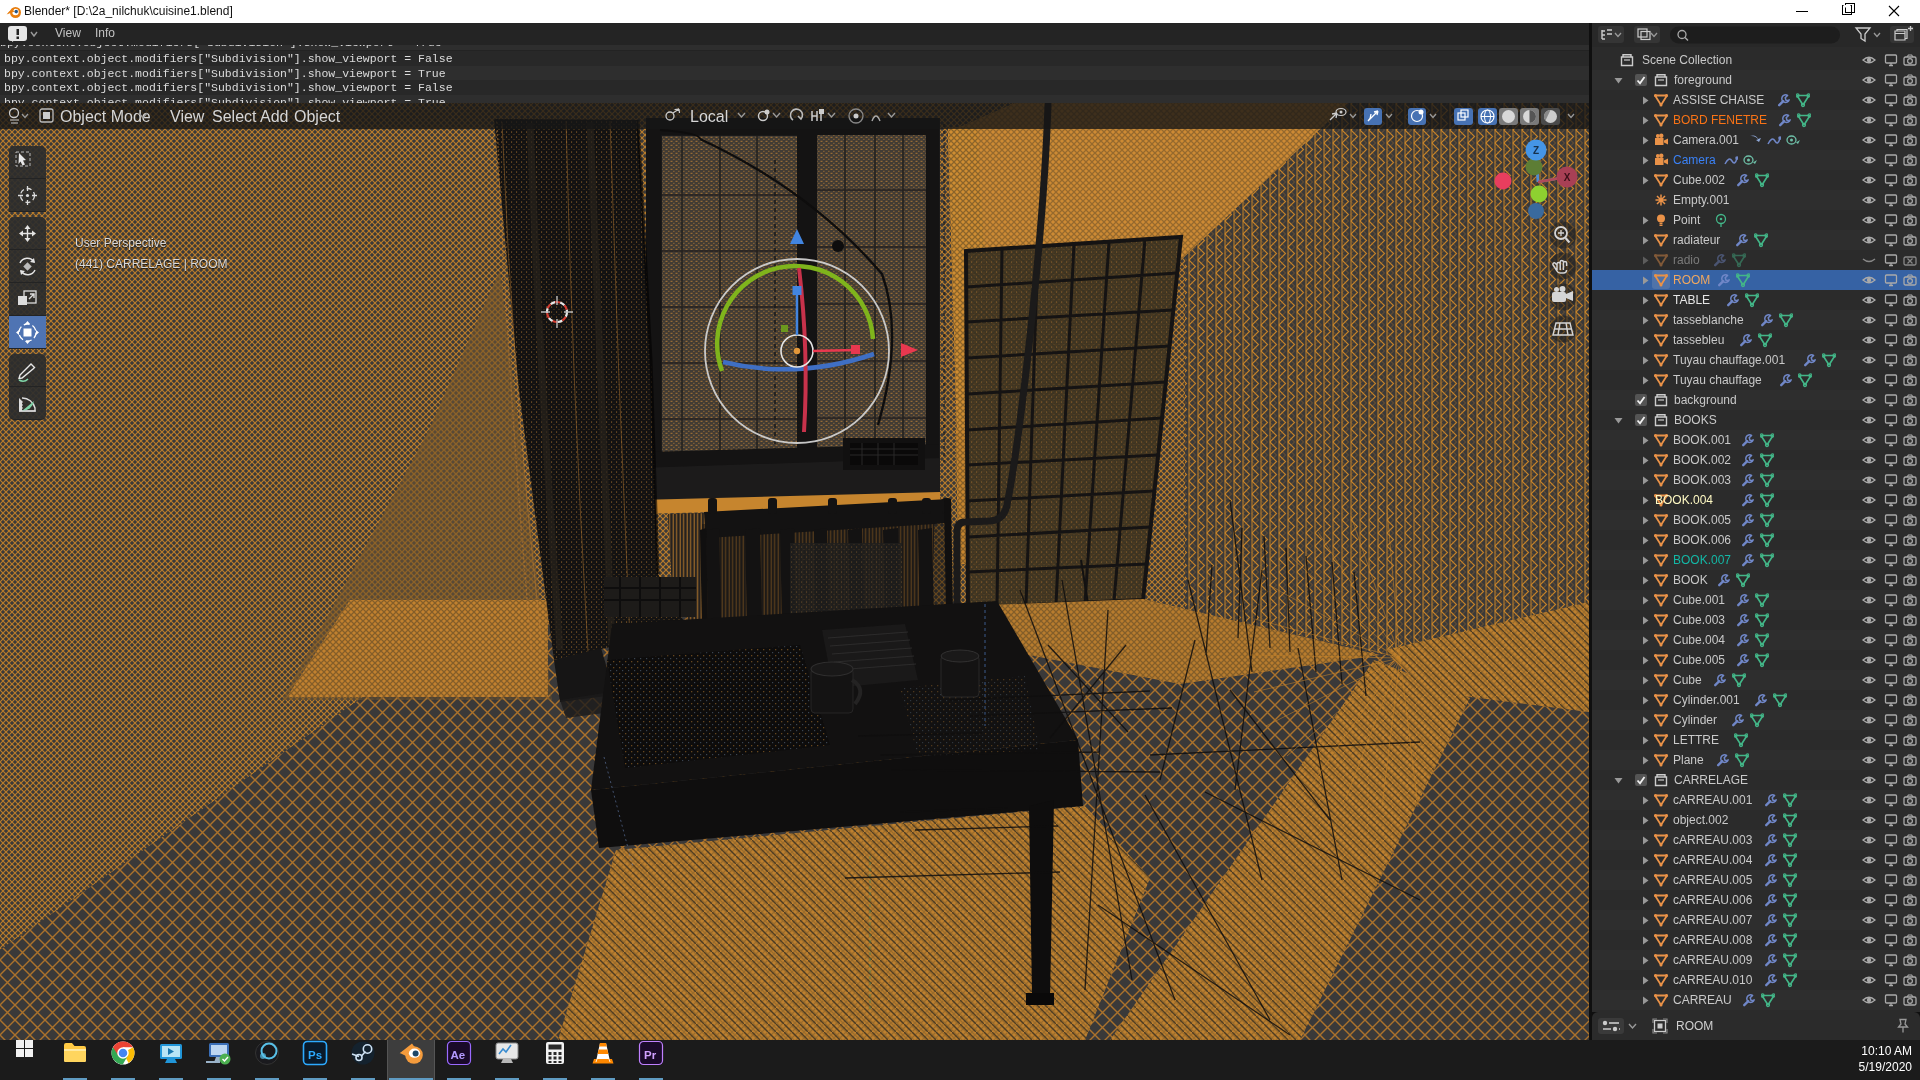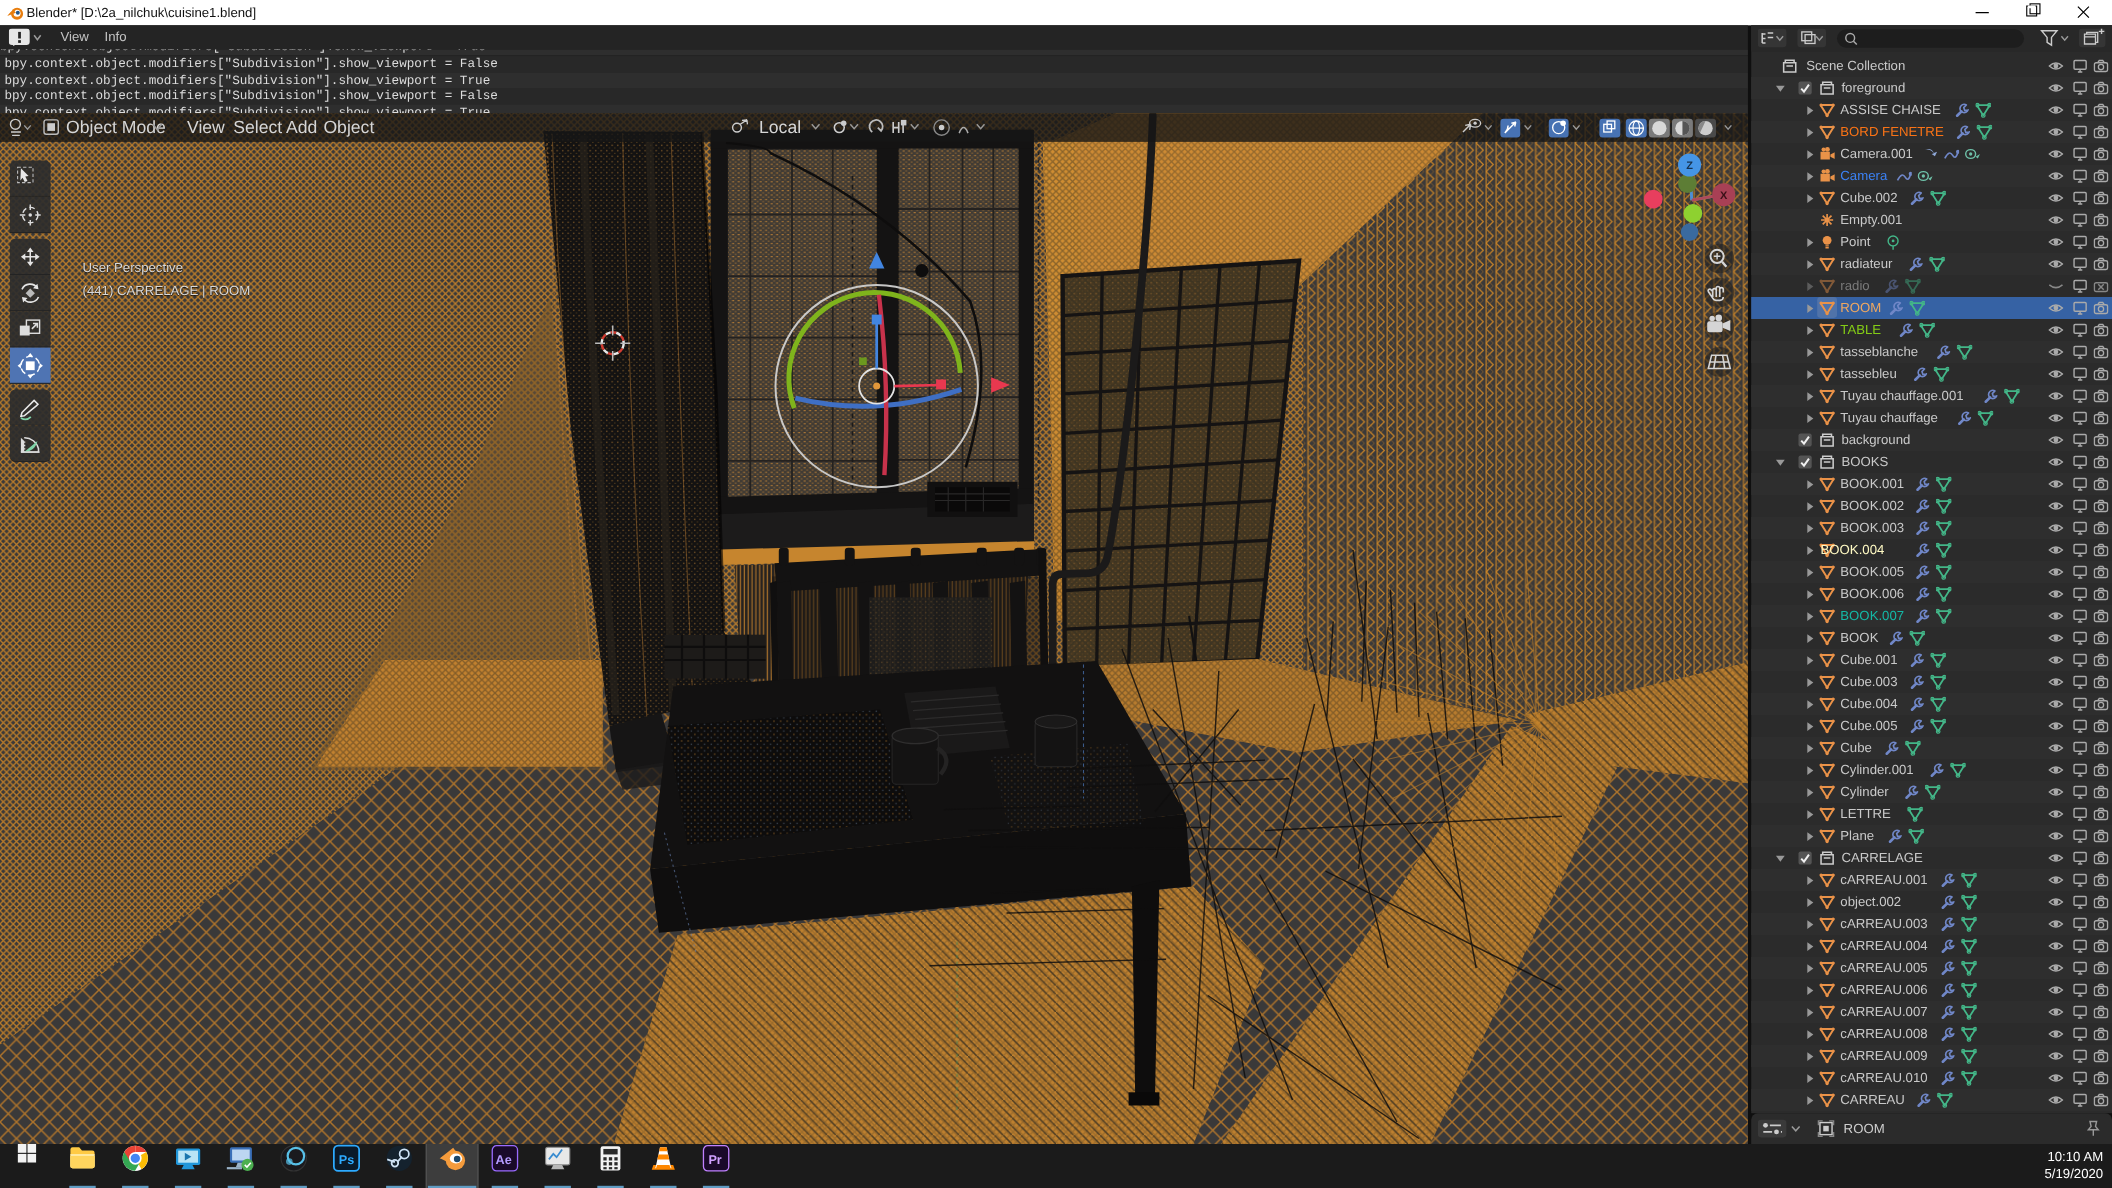--- a/index.html
+++ b/index.html
@@ -754,21 +754,21 @@
         <use href="#i-camg"></use>
       </svg>
 </div>
 <div class="orow" style="top:267px">
 <svg class="abs" style="left:50px;top:6px;opacity:1.0" width="7" height="9" viewBox="0 0 7 9">
         <path d="M1,0.5 v8 L6.5,4.5 Z" fill="#999"></path>
       </svg>
 <svg class="abs" style="left:62px;top:3px;" width="14" height="15" viewBox="0 0 14 15">
         <use href="#i-mesh"></use>
       </svg>
-<div class="nm" style="left:81px;color:#84cc16">TABLE</div>
+<div class="nm" style="left:81px;color:#e5e5e5">TABLE</div>
 <svg class="abs" style="left:134px;top:3px;" width="14" height="15" viewBox="0 0 14 15">
         <use href="#i-wrench"></use>
       </svg>
 <svg class="abs" style="left:153px;top:3px;" width="14" height="15" viewBox="0 0 14 15">
         <use href="#i-meshg"></use>
       </svg>
 <svg class="abs" style="left:270px;top:3px;" width="14" height="15" viewBox="0 0 14 15">
         <use href="#i-eye"></use>
       </svg>
 <svg class="abs" style="left:292px;top:3px;" width="14" height="15" viewBox="0 0 14 15">

